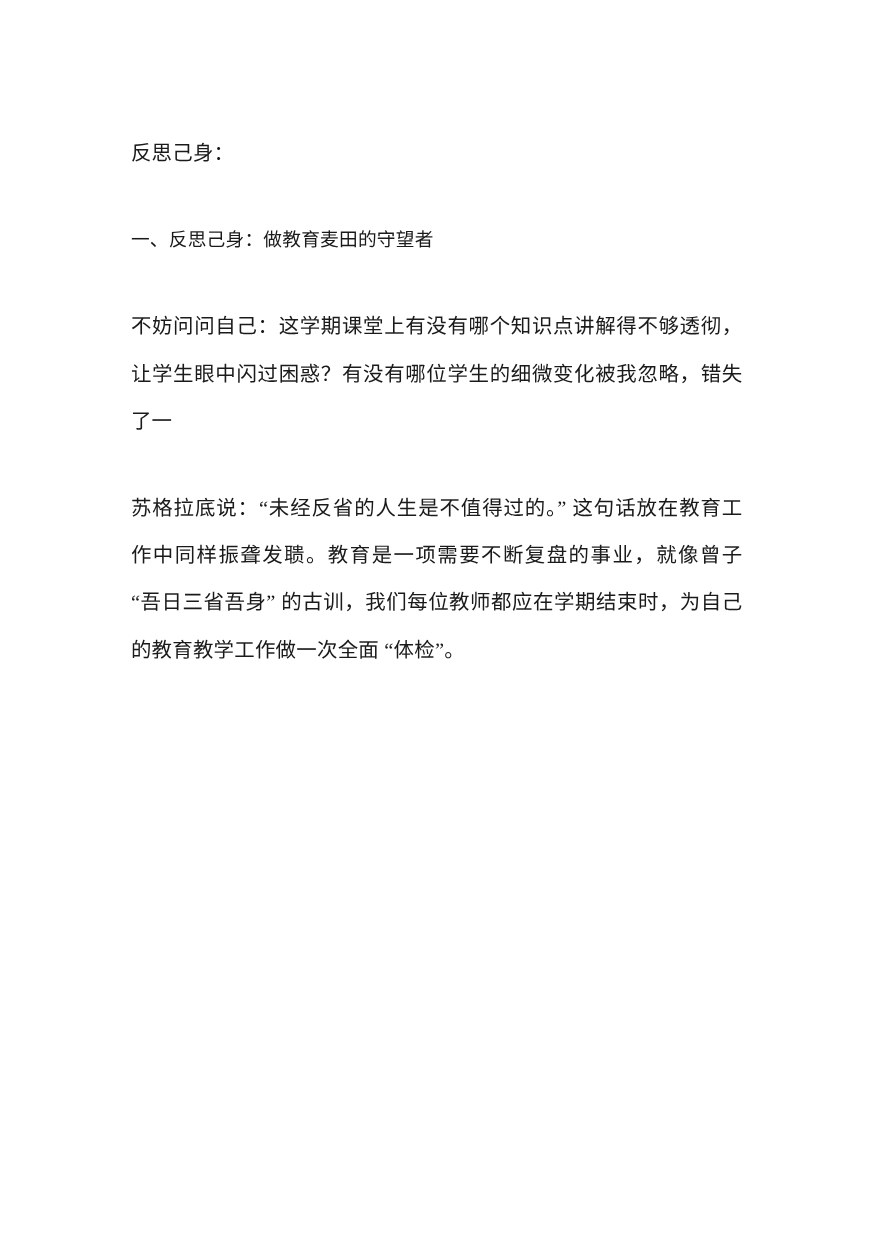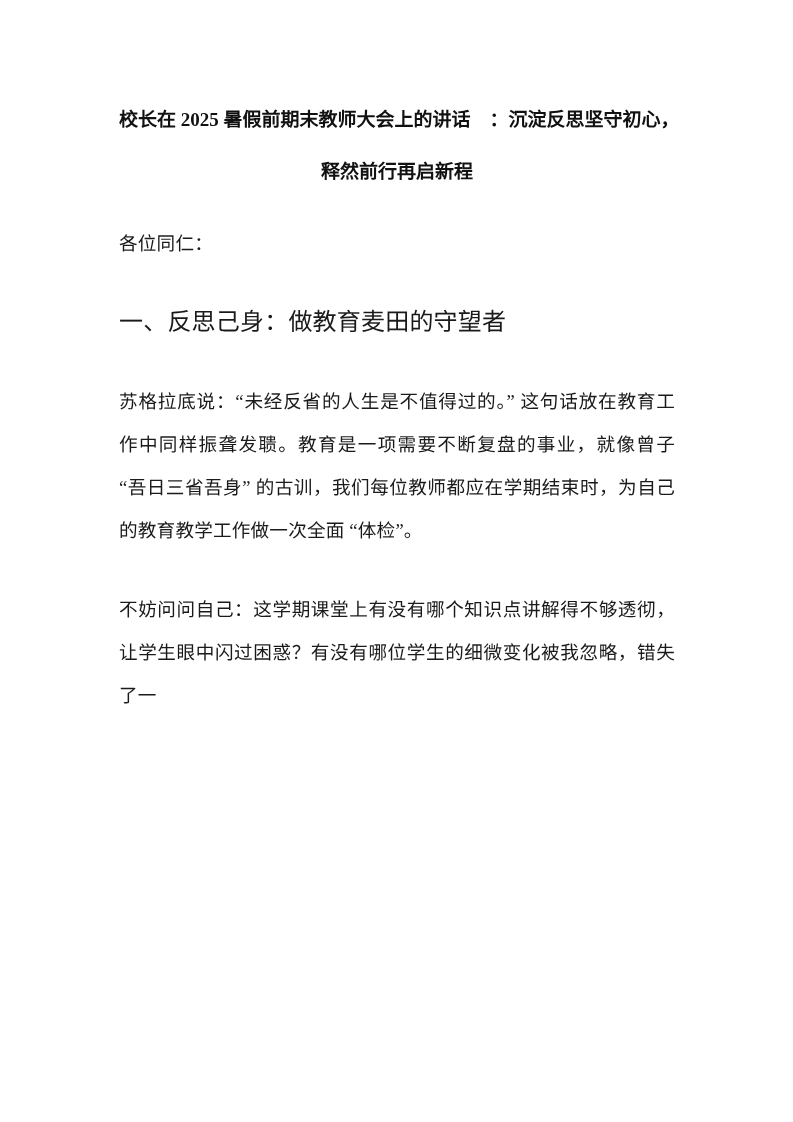--- a/index.html
+++ b/index.html
@@ -39,37 +39,33 @@
     font-size: 18.6px;
     line-height: 43px;
     text-align: justify;
     letter-spacing: 0.2px;
   }
   .salutation {
     margin-top: 24px;
   }
   .heading {
     font-weight: normal;
-    font-size: 24px;
+    font-size: 17px;
     line-height: 43px;
     text-align: left;
   }
 </style>
 </head>
 <body>
 
 <div class="page">
 
-  <h1 class="title">
-    <span class="title-line">校长在 2025 暑假前期末教师大会上的讲话　：沉淀反思坚守初心，</span>
-    <span class="title-line">释然前行再启新程</span>
-  </h1>
 
-  <p class="para salutation">各位同仁：</p>
+  <p class="para salutation">反思己身：</p>
 
 
   <h2 class="para heading">一、反思己身：做教育麦田的守望者</h2>
 
+  <p class="para">不妨问问自己：这学期课堂上有没有哪个知识点讲解得不够透彻，让学生眼中闪过困惑？有没有哪位学生的细微变化被我忽略，错失了一</p>
+
   <p class="para">苏格拉底说：“未经反省的人生是不值得过的。” 这句话放在教育工作中同样振聋发聩。教育是一项需要不断复盘的事业，就像曾子 “吾日三省吾身” 的古训，我们每位教师都应在学期结束时，为自己的教育教学工作做一次全面 “体检”。</p>
-
-  <p class="para">不妨问问自己：这学期课堂上有没有哪个知识点讲解得不够透彻，让学生眼中闪过困惑？有没有哪位学生的细微变化被我忽略，错失了一</p>
 
 </div>
 
 </body></html>

